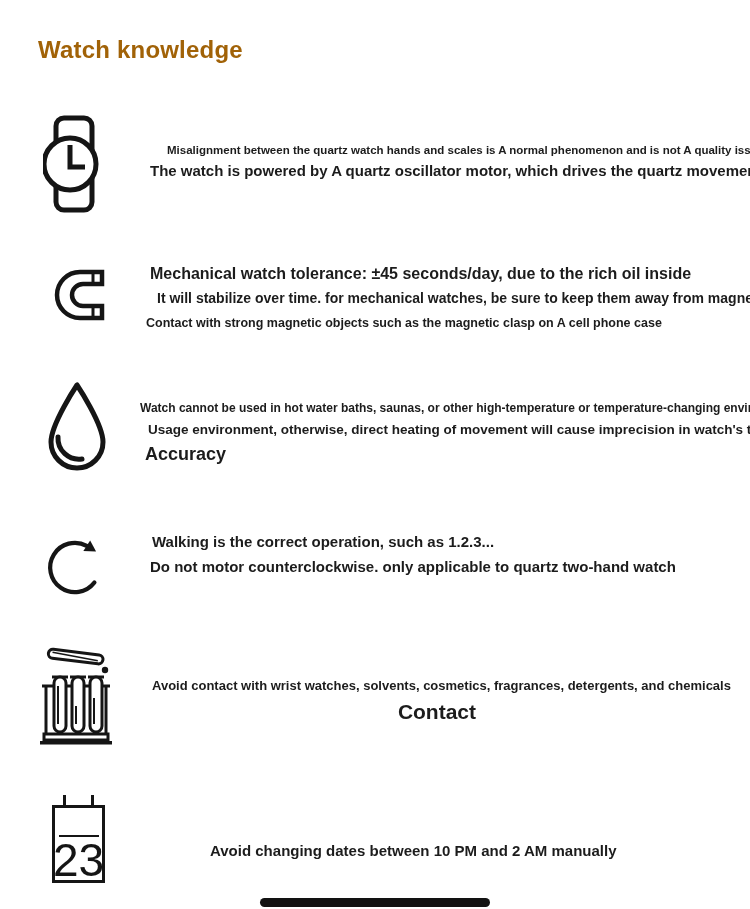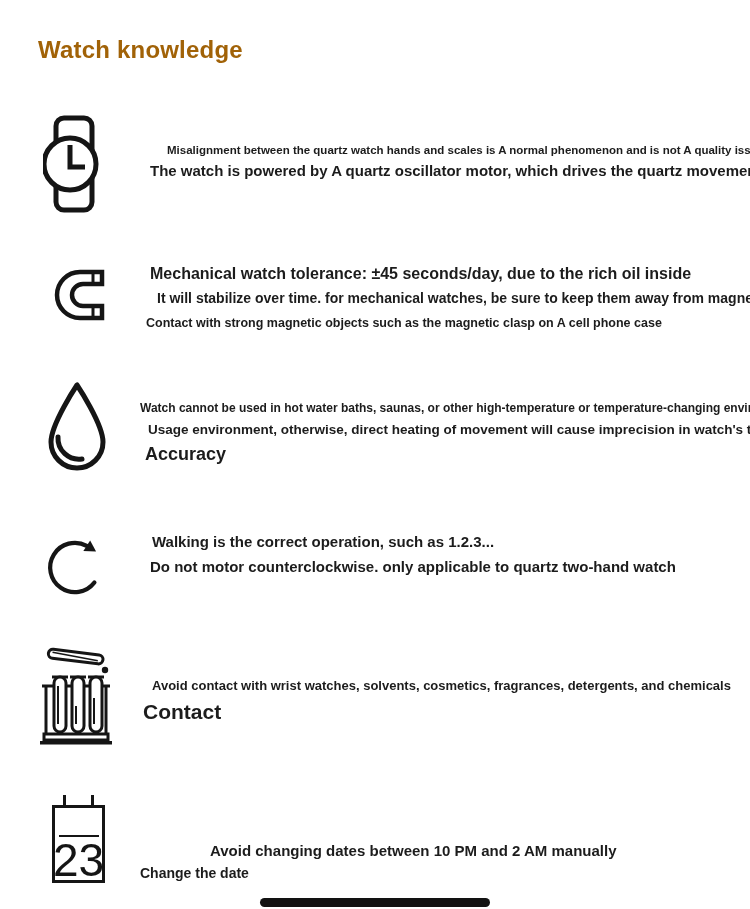--- a/index.html
+++ b/index.html
@@ -42,21 +42,21 @@
 
   
   .s4-icon{left:40px;top:527px;width:68px;height:77px;}
   .s4-txt{left:140px;top:529px;}
   .s4-l1{font-size:15px;line-height:25px;margin-left:45px;}
   .s4-l2{font-size:15px;line-height:25px;margin-left:12px;}
   .s4-l3{font-size:15px;line-height:25px;margin-left:10px;}
 
   
   .s5-icon{left:38px;top:646px;width:76px;height:99px;}
-  .s5-txt{left:140px;top:676px;}
+  .s5-txt{left:140px;top:676px;text-align:center;}
   .s5-l1{font-size:13px;line-height:20px;margin-left:12px;}
   .s5-l2{font-size:21px;line-height:32px;margin-left:3px;}
 
   
   .s6-txt{left:138px;top:815px;margin-top:25px;}
   .s6-l1{font-size:15px;line-height:22px;margin-left:72px;}
   .s6-l2{font-size:14px;line-height:22px;margin-left:2px;}
 
   
   .calendar{position:absolute;left:52px;top:795px;width:53px;height:88px;}
@@ -165,16 +165,15 @@
 <div class="calendar">
   <div class="cal-tick t1"></div>
   <div class="cal-tick t2"></div>
   <div class="cal-body">
     <div class="cal-header-line"></div>
     <div class="cal-day">23</div>
   </div>
 </div>
 <div class="txt s6-txt">
   <div class="s6-l1">Avoid changing dates between 10 PM and 2 AM manually</div>
-  <div class="s6-l2">Change the date</div>
 </div>
 
 <div class="bottom-bar"></div>
 
 </body></html>

